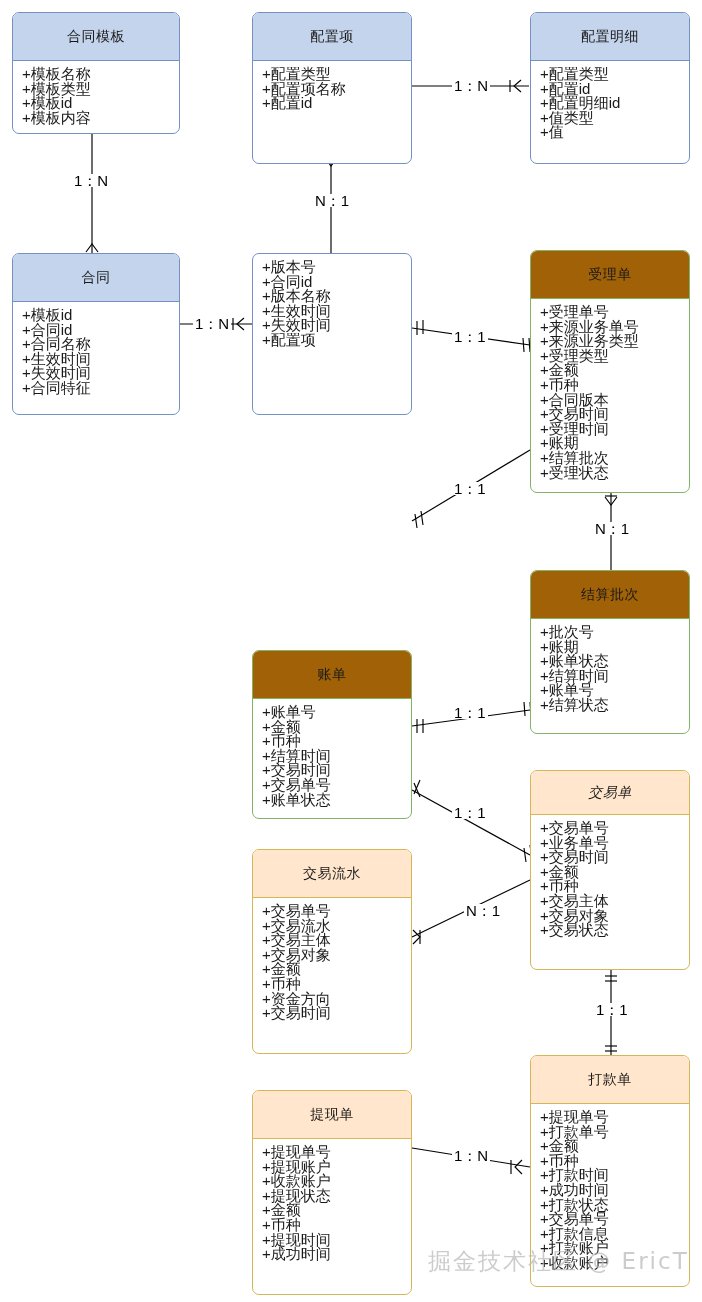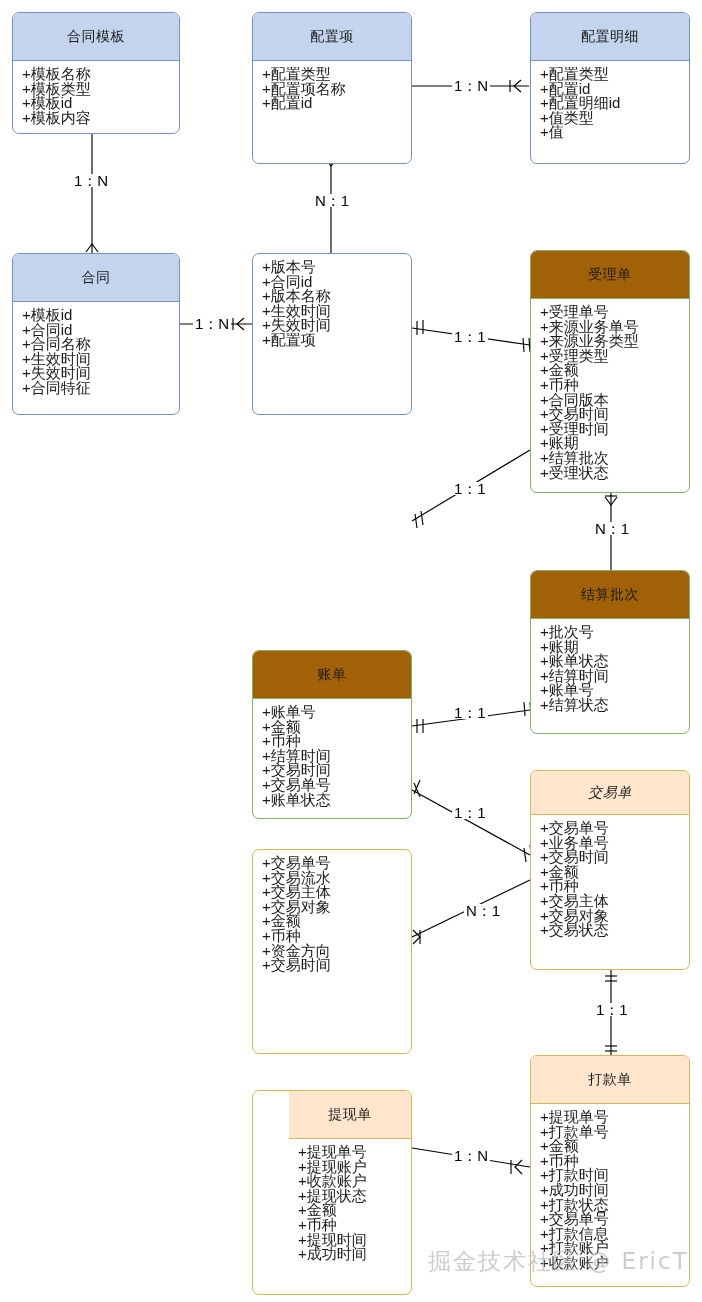--- a/index.html
+++ b/index.html
@@ -261,20 +261,21 @@
       <div class="attr">+交易时间</div>
       <div class="attr">+金额</div>
       <div class="attr">+币种</div>
       <div class="attr">+交易主体</div>
       <div class="attr">+交易对象</div>
       <div class="attr">+交易状态</div>
     </div>
   </div>
 
   <div class="entity fam-orange" style="left:252px;top:849px;width:160px;height:205px;">
+    <div class="hdr" style="height:48px;">交易流水</div>
     <div class="attrs">
       <div class="attr">+交易单号</div>
       <div class="attr">+交易流水</div>
       <div class="attr">+交易主体</div>
       <div class="attr">+交易对象</div>
       <div class="attr">+金额</div>
       <div class="attr">+币种</div>
       <div class="attr">+资金方向</div>
       <div class="attr">+交易时间</div>
     </div>
@@ -290,21 +291,21 @@
       <div class="attr">+打款时间</div>
       <div class="attr">+成功时间</div>
       <div class="attr">+打款状态</div>
       <div class="attr">+交易单号</div>
       <div class="attr">+打款信息</div>
       <div class="attr">+打款账户</div>
       <div class="attr">+收款账户</div>
     </div>
   </div>
 
-  <div class="entity fam-orange" style="left:252px;top:1090px;width:160px;height:205px;padding-left:36px;">
+  <div class="entity fam-orange" style="left:252px;top:1090px;width:160px;height:205px;">
     <div class="hdr" style="height:48px;">提现单</div>
     <div class="attrs">
       <div class="attr">+提现单号</div>
       <div class="attr">+提现账户</div>
       <div class="attr">+收款账户</div>
       <div class="attr">+提现状态</div>
       <div class="attr">+金额</div>
       <div class="attr">+币种</div>
       <div class="attr">+提现时间</div>
       <div class="attr">+成功时间</div>

